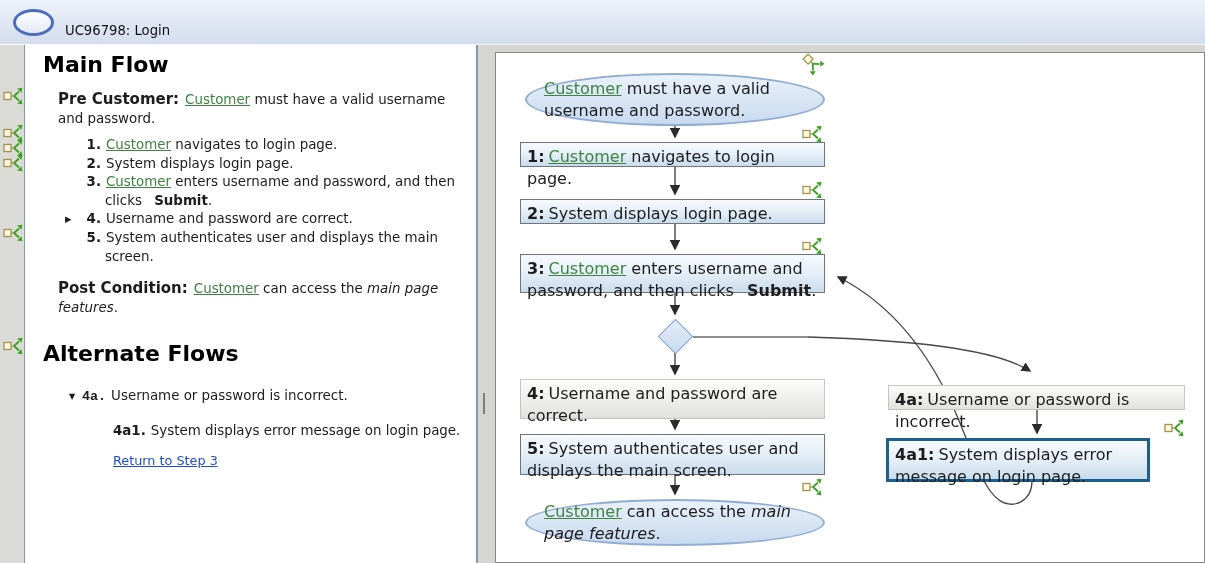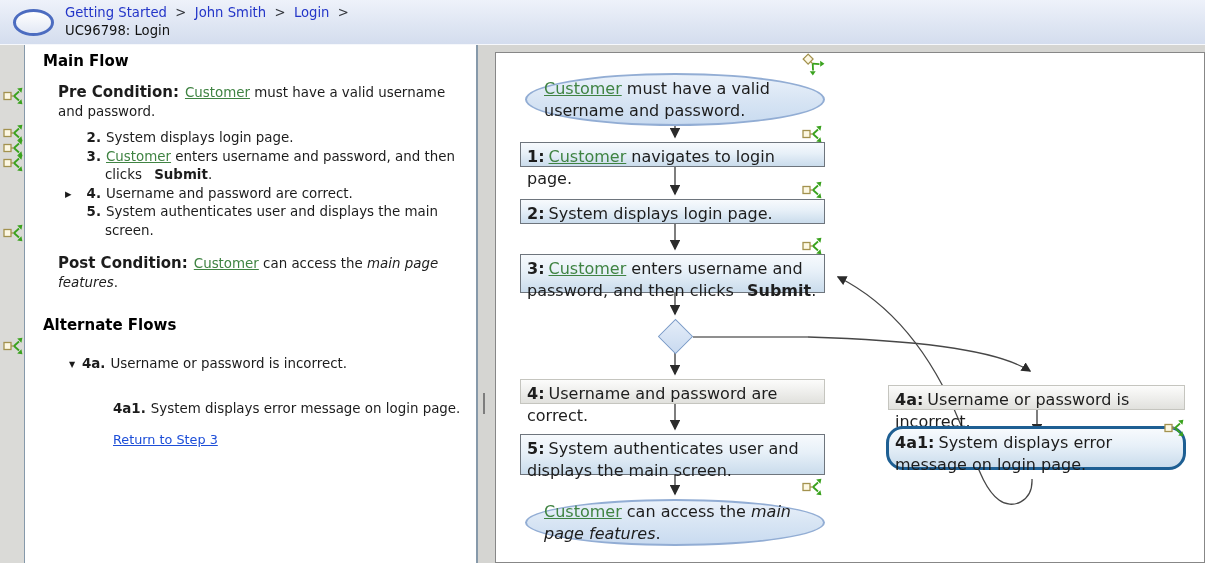--- a/index.html
+++ b/index.html
@@ -21,33 +21,33 @@
 
   
   .gutter { position:absolute; left:0; top:45px; bottom:0; width:24px;
     background:#dadad7; }
   .gutter .g-icon { position:absolute; left:3px; width:20px; height:18px; }
 
   
   .left-panel { position:absolute; left:24px; top:45px; bottom:0; width:454px;
     background:#fff; border-left:1px solid #8699aa; border-right:2px solid #8699aa;
     overflow:hidden; }
-  h1.flow-h { font-size:15px; font-weight:bold; color:#000; margin:7px 0 0 18px; }
+  h1.flow-h { font-size:22px; font-weight:bold; color:#000; margin:7px 0 0 18px; }
   .cond { margin:13px 18px 0 33px; line-height:19px; max-width:408px; }
   .cond-label { font-weight:bold; font-size:15px; margin-right:6px; }
   .steps { margin:8px 0 0 40px; }
   .step-row { line-height:18.6px; padding-left:40px; text-indent:-40px; max-width:400px; }
   .step-marker { display:inline-block; width:13px; text-indent:0; text-align:left;
     font-size:8.5px; color:#1a1a1a; vertical-align:1px; }
   .step-num { display:inline-block; min-width:23px; text-indent:0; text-align:right;
     font-weight:bold; margin-right:5px; }
   h1.alt-h { margin-top:24px; }
   .alt-row { margin:21px 0 0 44px; line-height:18.6px; }
   .alt-row .step-marker { width:11px; font-size:8px; }
-  .alt-row .step-num { min-width:0; margin:0 5px 16px 2px; }
+  .alt-row .step-num { min-width:0; margin:0 5px 4px 2px;font-family:Liberation Mono, monospace; }
   .alt-sub { margin:11px 0 0 88px; line-height:18.6px; }
   .alt-sub .step-num { min-width:0; margin-right:5px; }
   .return-row { margin:13px 0 0 88px; }
   .return-link { color:#1d4ed8; text-decoration:underline; font-size:12.8px; cursor:pointer; }
 
   .seg-glink { color:#3f8342; text-decoration:underline; cursor:pointer; }
   .seg-bold { font-weight:bold;margin-left:8px; }
   .seg-italic { font-style:italic; }
 
   
@@ -87,21 +87,20 @@
       <path d="M11,9 L16,4.5" stroke="#3aa21e" stroke-width="1.8" fill="none"></path>
       <path d="M11,9 L16,13.5" stroke="#3aa21e" stroke-width="1.8" fill="none"></path>
       <path d="M14.2,1.6 L19.4,0.8 L18.4,5.8 z" fill="#3aa21e"></path>
       <path d="M14.2,16.4 L19.4,17.2 L18.4,12.2 z" fill="#3aa21e"></path>
     </symbol>
   </defs>
 </svg>
 
 <div class="header">
   <div class="logo"></div>
-  <div class="breadcrumb"><span class="bc-link">Getting Started</span><span class="bc-sep">&nbsp; &gt; &nbsp;</span><span class="bc-link">John Smith</span><span class="bc-sep">&nbsp; &gt; &nbsp;</span><span class="bc-link">Login</span><span class="bc-sep">&nbsp; &gt; &nbsp;</span></div>
   <div class="subtitle">UC96798: Login</div>
 </div>
 
 <div class="gutter">
   <svg class="g-icon" style="top:42px">
       <use href="#icon-fork"></use>
     </svg>
   <svg class="g-icon" style="top:79px">
       <use href="#icon-fork"></use>
     </svg>
@@ -116,24 +115,25 @@
     </svg>
   <svg class="g-icon" style="top:292px">
       <use href="#icon-fork"></use>
     </svg>
 </div>
 
 <div class="left-panel">
   <h1 class="flow-h">Main Flow</h1>
 
   <div class="cond">
-    <span class="cond-label">Pre Condition:</span><span><span class="seg-glink">Customer</span><span class="seg-text"> must have a valid username and password.</span></span>
+    <span class="cond-label">Pre Customer:</span><span><span class="seg-glink">Customer</span><span class="seg-text"> must have a valid username and password.</span></span>
   </div>
 
   <div class="steps">
+      <div class="step-row"><span class="step-marker"></span><span class="step-num">1.</span><span><span class="seg-glink">Customer</span><span class="seg-text"> navigates to login page.</span></span></div>
       <div class="step-row"><span class="step-marker"></span><span class="step-num">2.</span><span><span class="seg-text">System displays login page.</span></span></div>
       <div class="step-row"><span class="step-marker"></span><span class="step-num">3.</span><span><span class="seg-glink">Customer</span><span class="seg-text"> enters username and password, and then clicks </span><span class="seg-bold">Submit</span><span class="seg-text">.</span></span></div>
       <div class="step-row"><span class="step-marker">▶</span><span class="step-num">4.</span><span><span class="seg-text">Username and password are correct.</span></span></div>
       <div class="step-row"><span class="step-marker"></span><span class="step-num">5.</span><span><span class="seg-text">System authenticates user and displays the main screen.</span></span></div>
     </div>
 
   <div class="cond">
     <span class="cond-label">Post Condition:</span><span><span class="seg-glink">Customer</span><span class="seg-text"> can access the </span><span class="seg-italic">main page features</span><span class="seg-text">.</span></span>
   </div>
 
@@ -184,31 +184,31 @@
     </div>
 
   <div class="node box-blue" style="left:24px; top:89px; width:305px; height:25px;"><span><span class="node-num">1:</span><span><span class="seg-glink">Customer</span><span class="seg-text">  navigates to login page.</span></span></span></div>
 
   <div class="node box-blue" style="left:24px; top:146px; width:305px; height:25px;"><span><span class="node-num">2:</span><span><span class="seg-text">System displays login page.</span></span></span></div>
 
   <div class="node box-blue" style="left:24px; top:201px; width:305px; height:39px;"><span><span class="node-num">3:</span><span><span class="seg-glink">Customer</span><span class="seg-text">  enters username and password, and then clicks </span><span class="seg-bold">Submit</span><span class="seg-text">.</span></span></span></div>
 
   <div class="diamond"></div>
 
-  <div class="node box-gray" style="left:24px; top:326px; width:305px; height:25px;"><span><span class="node-num">4:</span><span><span class="seg-text">Username and password are correct.</span></span></span></div>
+  <div class="node box-gray" style="left:24px; top:326px; width:305px; height:40px;"><span><span class="node-num">4:</span><span><span class="seg-text">Username and password are correct.</span></span></span></div>
 
   <div class="node box-blue" style="left:24px; top:381px; width:305px; height:41px;"><span><span class="node-num">5:</span><span><span class="seg-text">System authenticates user and displays the main screen.</span></span></span></div>
 
   <div class="node ellipse" style="left:29px; top:446px; width:300px; height:47px;">
       <span><span><span class="seg-glink">Customer</span><span class="seg-text">  can access the </span><span class="seg-italic">main page features</span><span class="seg-text">.</span></span></span>
     </div>
 
   <div class="node box-gray" style="left:392px; top:332px; width:297px; height:25px;"><span><span class="node-num">4a:</span><span><span class="seg-text">Username or password is incorrect.</span></span></span></div>
 
-  <div class="node box-blue selected" style="left:390px; top:373px; width:300px; height:44px;border-radius:17px;"><span><span class="node-num">4a1:</span><span><span class="seg-text">System displays error message on login page.</span></span></span></div>
+  <div class="node box-blue selected" style="left:390px; top:385px; width:264px; height:44px;"><span><span class="node-num">4a1:</span><span><span class="seg-text">System displays error message on login page.</span></span></span></div>
 
   <svg class="d-icon diag-rot" style="left:306px; top:1px;">
       <use href="#icon-fork"></use>
     </svg>
   <svg class="d-icon" style="left:306px; top:72px;">
       <use href="#icon-fork"></use>
     </svg>
   <svg class="d-icon" style="left:306px; top:128px;">
       <use href="#icon-fork"></use>
     </svg>

